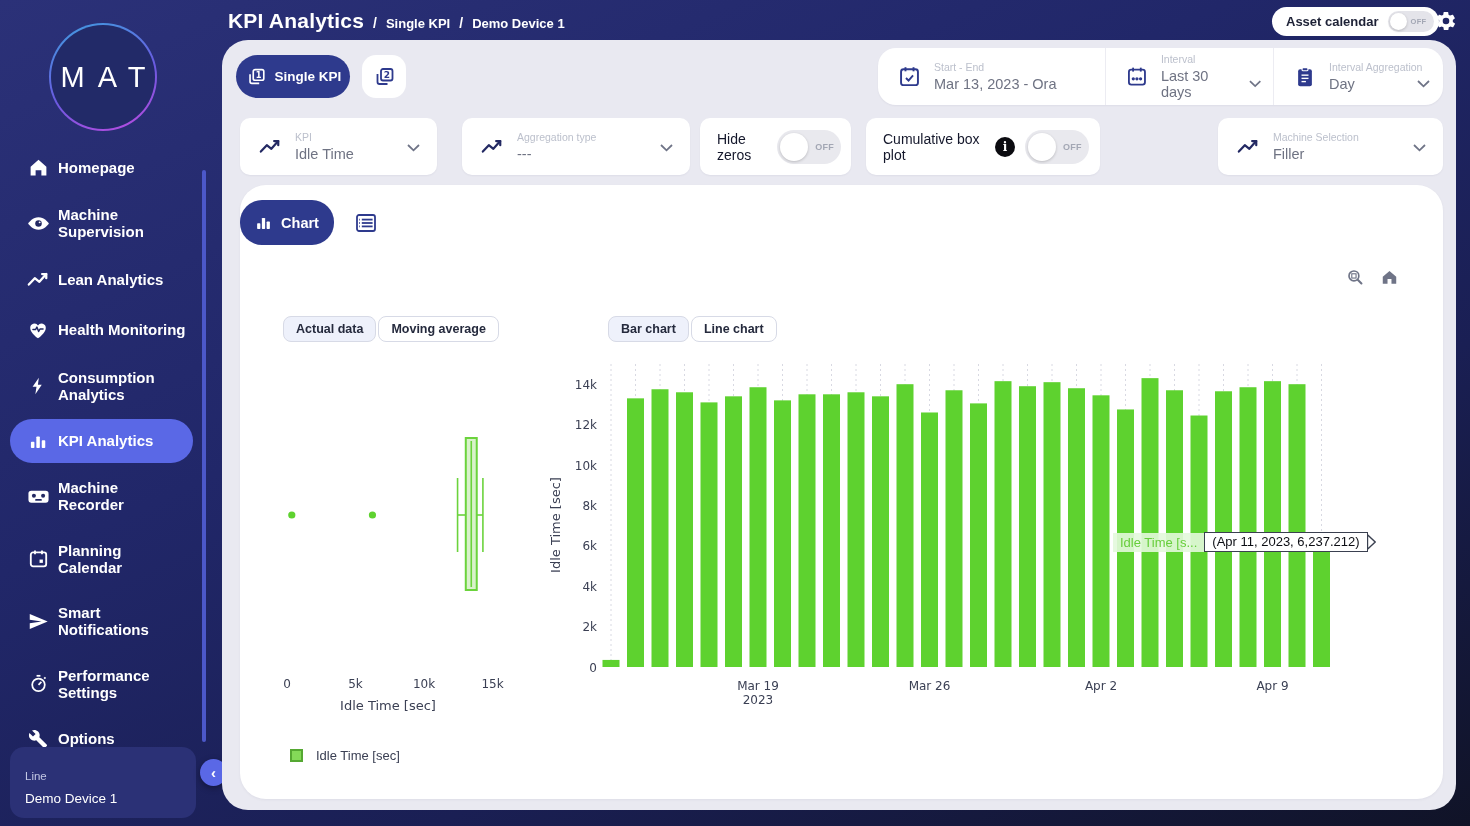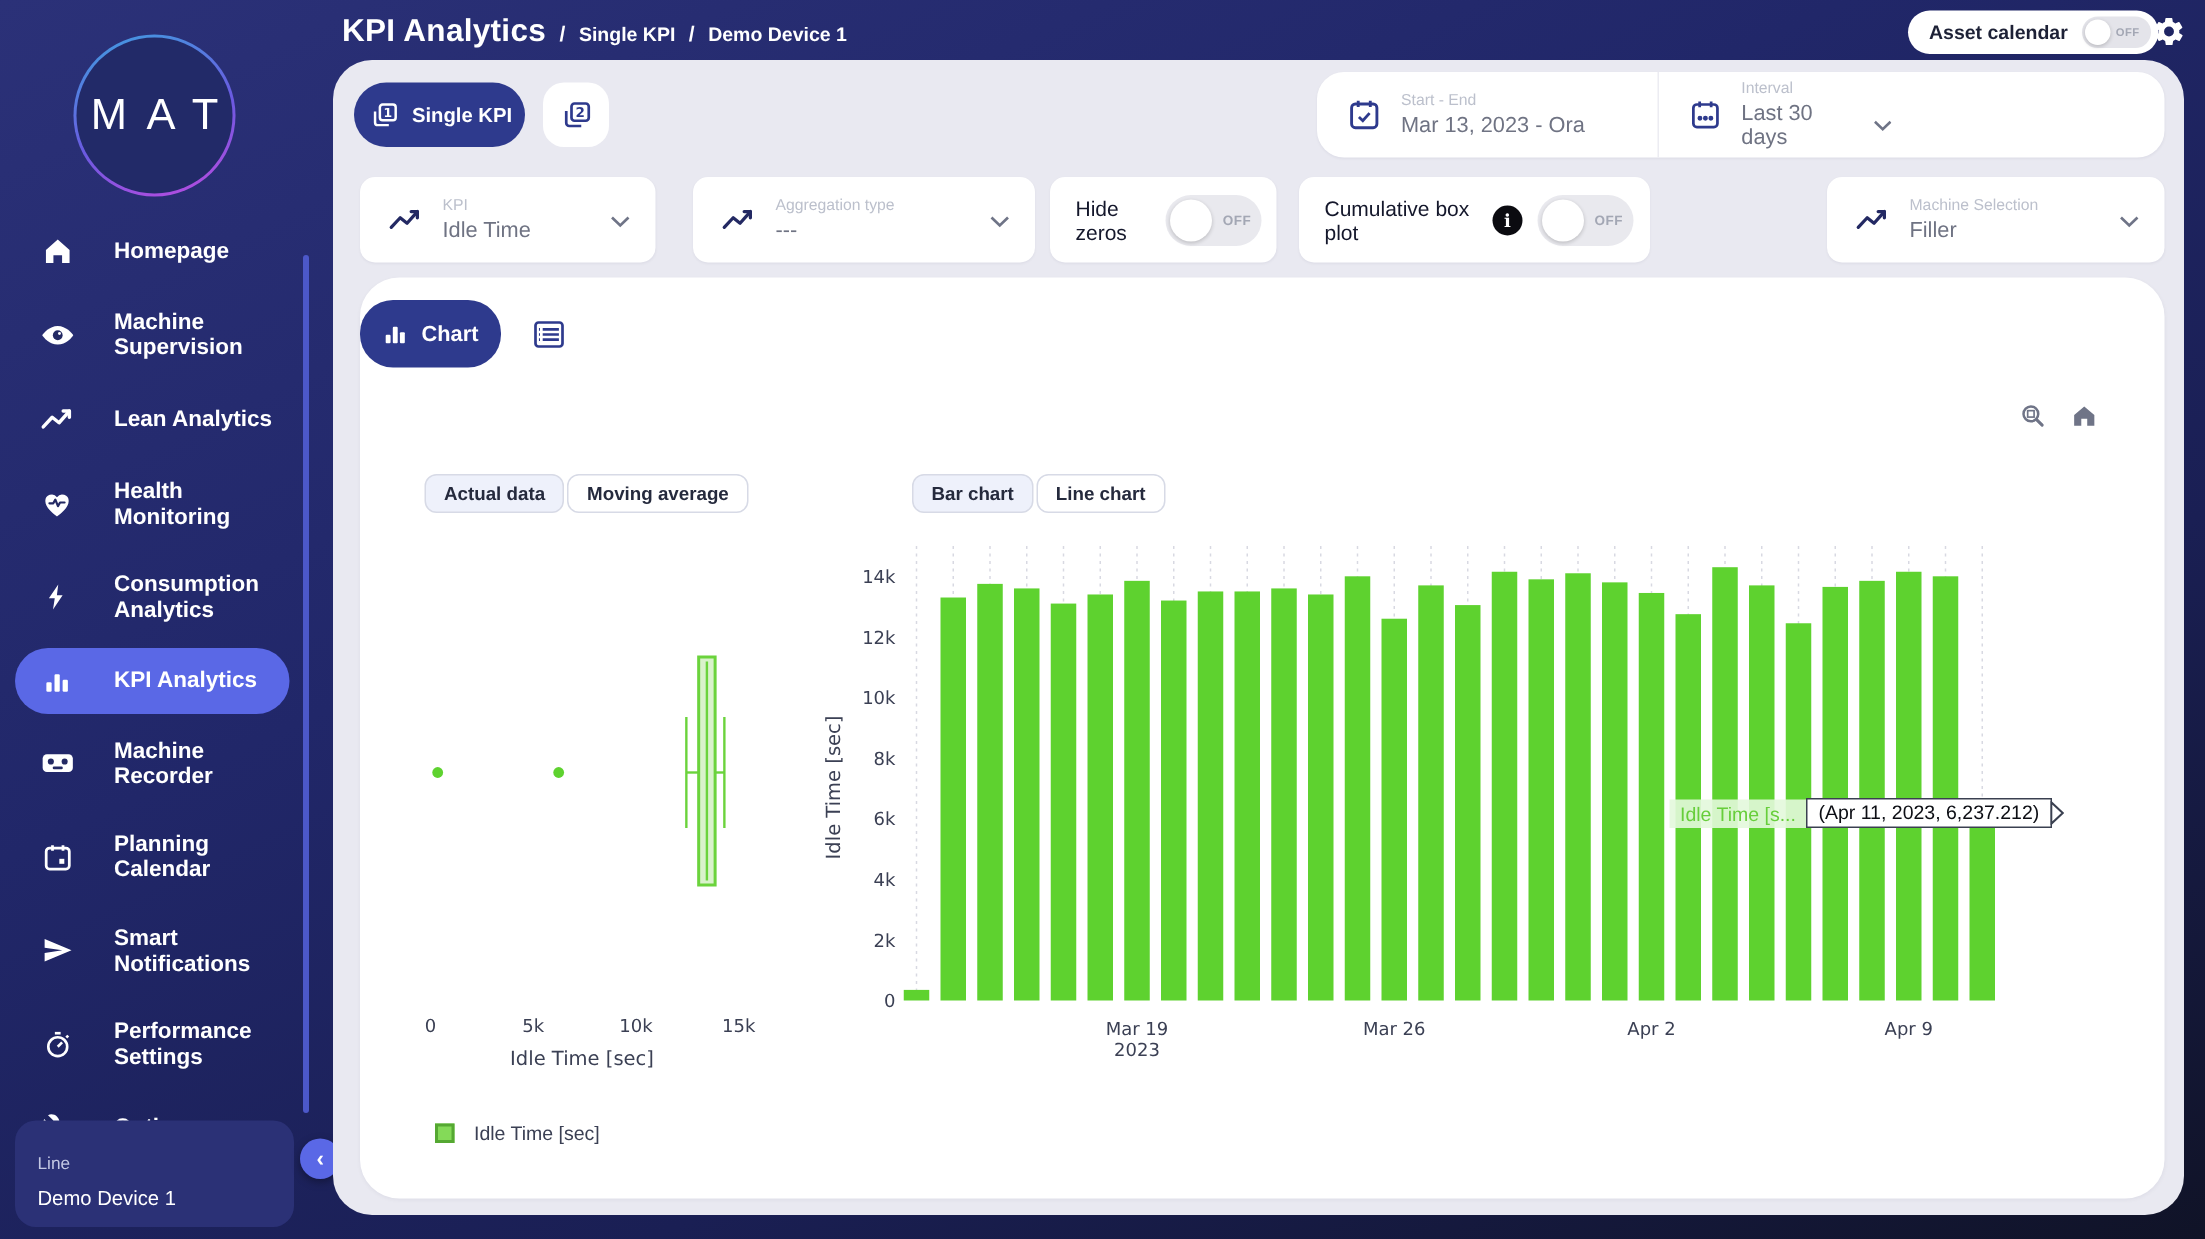--- a/index.html
+++ b/index.html
@@ -7,21 +7,21 @@
        background:linear-gradient(155deg,#2b3178 0%,#212769 38%,#1a1f54 68%,#101327 100%);position:relative;}
   #app{position:absolute;inset:0;}
 
   
   .sidebar{position:absolute;left:0;top:0;width:215px;height:826px;color:#fff;}
   .logo-ring{position:absolute;left:49px;top:23px;width:108px;height:108px;border-radius:50%;
              background:linear-gradient(160deg,#3f9fe0,#6a5ae0 55%,#c04ae0);padding:2px;box-sizing:border-box;}
   .logo-inner{width:104px;height:104px;border-radius:50%;background:#222a68;display:flex;align-items:center;justify-content:center;
               color:#fff;font-size:29px;letter-spacing:13px;padding-left:13px;box-sizing:border-box;}
   .nav{position:absolute;left:0;top:143px;width:205px;display:flex;flex-direction:column;}
-  .nav-item{display:flex;align-items:center;gap:26px;margin:2px 12px 2px 10px;padding:12px 6px 12px 16px;
+  .nav-item{display:flex;align-items:center;gap:8px;margin:2px 12px 2px 10px;padding:12px 6px 12px 16px;
             border-radius:26px;font-weight:bold;font-size:15px;line-height:1.15;cursor:pointer;}
   .nav-item.active{background:#5a68e6;}
   .nav-icon{width:24px;flex:none;display:flex;align-items:center;justify-content:center;}
   .side-scrollbar{position:absolute;left:202px;top:170px;width:4px;height:572px;border-radius:2px;background:#4c58c9;}
   .device-card{position:absolute;left:10px;top:747px;width:186px;height:71px;border-radius:14px;background:#2b3176;
                box-sizing:border-box;padding:23px 15px;}
   .device-card .line-label{font-size:11.5px;color:#c3c8e4;}
   .device-card .device-name{font-size:13.5px;color:#fff;margin-top:9px;}
   .collapse-btn{position:absolute;left:200px;top:759px;width:27px;height:27px;border-radius:50%;background:#5a68e6;
                 color:#fff;display:flex;align-items:center;justify-content:center;font-size:15px;font-weight:bold;
@@ -278,20 +278,38 @@
             <line x1="16.2" y1="2.3" x2="16.2" y2="6.6"></line>
             <circle cx="8" cy="14.5" r="0.8" fill="#2e3a8d"></circle>
             <circle cx="12" cy="14.5" r="0.8" fill="#2e3a8d"></circle>
             <circle cx="16" cy="14.5" r="0.8" fill="#2e3a8d"></circle>
           </svg>
         <div>
           <div class="field-label">Interval</div>
           <div class="field-value">
               <span>Last 30 days</span>
             <svg width="13" height="8" viewBox="0 0 13 8" fill="none" stroke="#6f7487" stroke-width="1.8">
+                <polyline points="1,1 6.5,6.3 12,1"></polyline>
+              </svg>
+          </div>
+        </div>
+      </div>
+      <div class="date-sec" style="width:170px;">
+        <svg width="22" height="22" viewBox="0 0 24 24">
+            <rect x="4.5" y="3.5" width="15" height="18.5" rx="2.2" fill="#2e3a8d"></rect>
+            <rect x="8.8" y="1.8" width="6.4" height="3.4" rx="1.2" fill="#2e3a8d" stroke="#fff" stroke-width="1.2"></rect>
+            <line x1="8.2" y1="10" x2="15.8" y2="10" stroke="#fff" stroke-width="1.5"></line>
+            <line x1="8.2" y1="13.5" x2="15.8" y2="13.5" stroke="#fff" stroke-width="1.5"></line>
+            <line x1="8.2" y1="17" x2="13" y2="17" stroke="#fff" stroke-width="1.5"></line>
+          </svg>
+        <div>
+          <div class="field-label">Interval Aggregation</div>
+          <div class="field-value">
+              <span>Day</span>
+            <svg width="13" height="8" viewBox="0 0 13 8" fill="none" stroke="#6f7487" stroke-width="1.8" style="margin-left:52px;">
                 <polyline points="1,1 6.5,6.3 12,1"></polyline>
               </svg>
           </div>
         </div>
       </div>
     </div>
 
     <div class="fcard" style="left:18px;width:197px;padding-left:19px;gap:14px;">
       <svg width="22" height="22" viewBox="0 0 24 24" fill="none" stroke="#232963" stroke-width="2.4" stroke-linecap="round" stroke-linejoin="round">
           <polyline points="2,17 8.5,10 13.5,14 21,5.5"></polyline>

